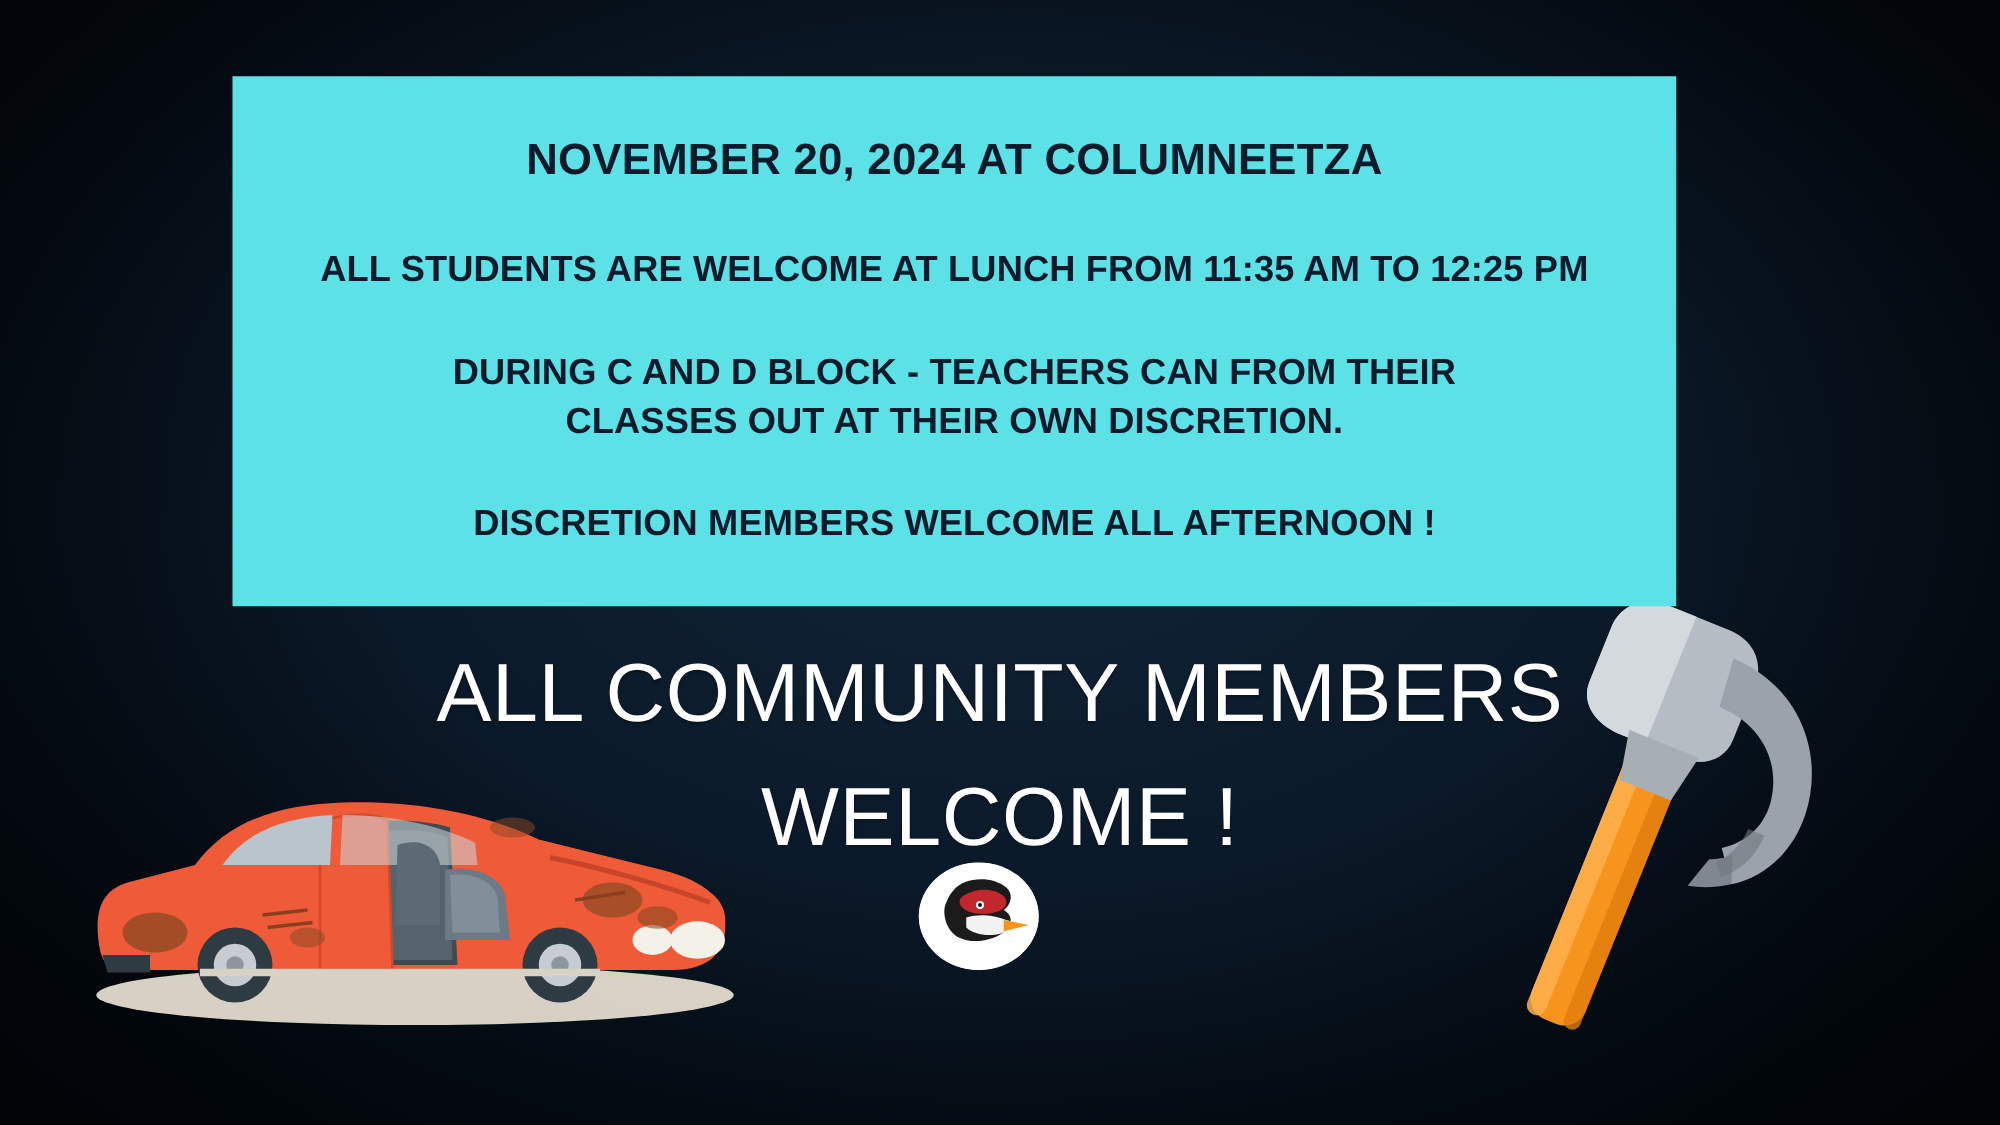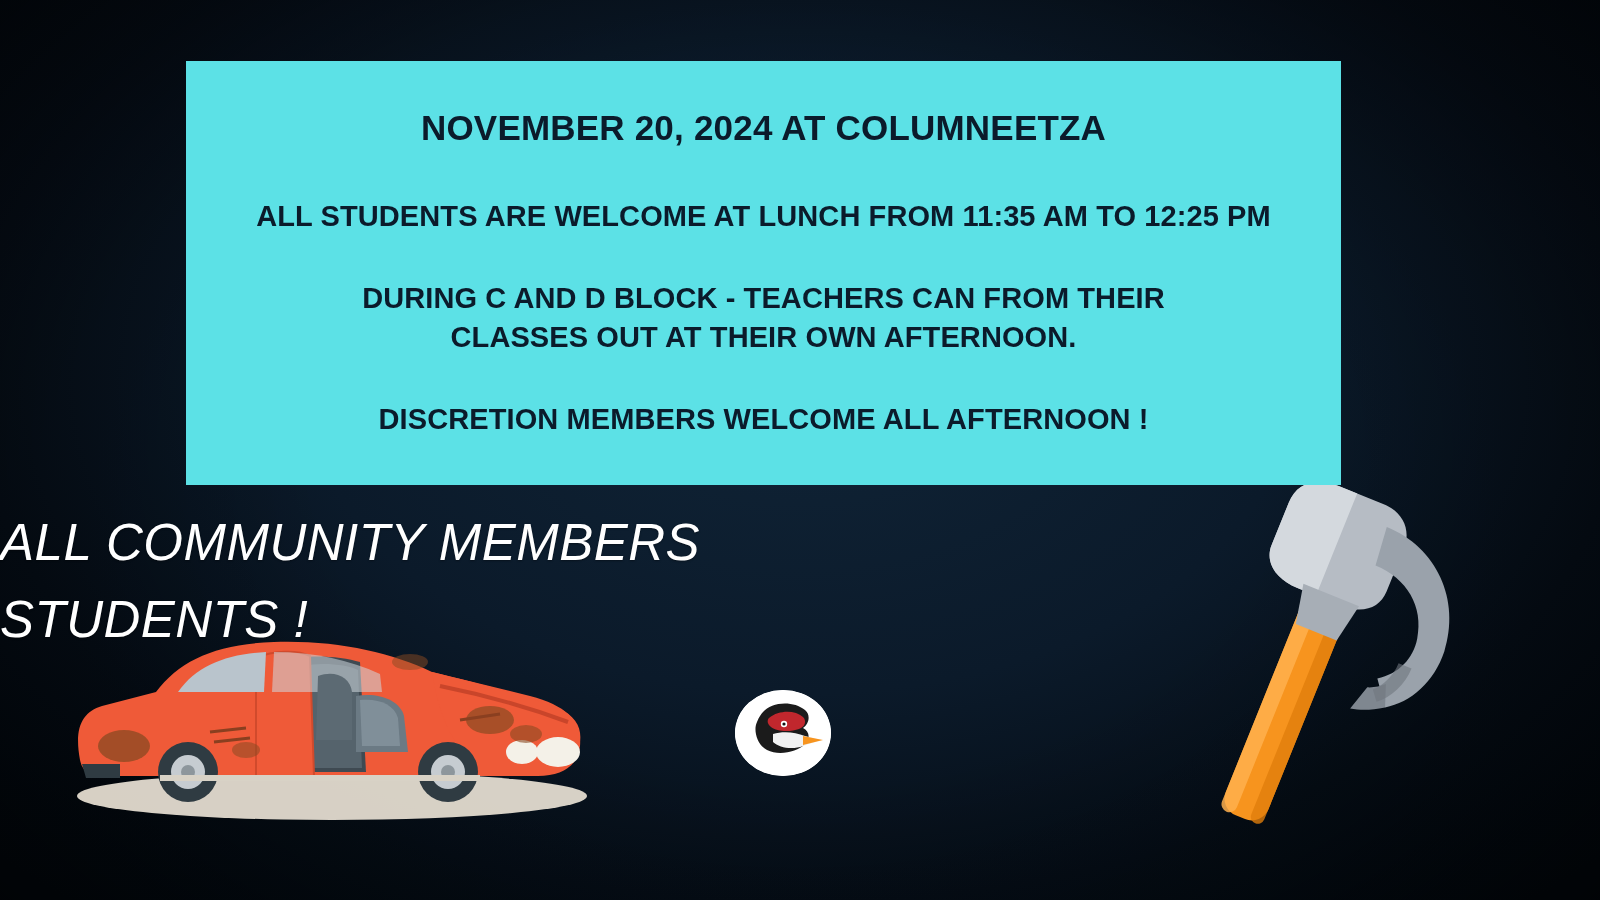--- a/index.html
+++ b/index.html
@@ -56,29 +56,28 @@
   .gap-1 { height: 48px; }
   .gap-2 { height: 44px; }
   .gap-3 { height: 44px; }
 
   
   .headline {
     position: absolute;
     left: 0;
     right: 0;
     top: 505px;
-    text-align: left;
+    text-align: center;
     color: #ffffff;
-    font-size: 51px;
+    font-size: 66px;
     font-weight: 400;
     line-height: 1.5;
     letter-spacing: 0.5px;
     z-index: 3;
     text-shadow: 0 1px 2px rgba(0,0,0,0.35);
-    font-style: italic;
   }
   .headline .hl-line { display: block; }
 
   
   .logo-badge {
     position: absolute;
     left: 735px;
     top: 690px;
     width: 96px;
     height: 86px;
@@ -112,28 +111,28 @@
 <body>
 
 <div id="poster">
 
   <div class="info-panel">
     <div class="info-title">NOVEMBER 20, 2024 AT COLUMNEETZA</div>
     <div class="gap-1"></div>
     <div class="info-line">ALL STUDENTS ARE WELCOME AT LUNCH FROM 11:35 AM TO 12:25 PM</div>
     <div class="gap-2"></div>
     <div class="info-line">DURING C AND D BLOCK - TEACHERS CAN FROM THEIR</div>
-    <div class="info-line">CLASSES OUT AT THEIR OWN AFTERNOON.</div>
+    <div class="info-line">CLASSES OUT AT THEIR OWN DISCRETION.</div>
     <div class="gap-3"></div>
     <div class="info-line">DISCRETION MEMBERS WELCOME ALL AFTERNOON !</div>
   </div>
 
   <div class="headline">
     <span class="hl-line">ALL COMMUNITY MEMBERS</span>
-    <span class="hl-line">STUDENTS !</span>
+    <span class="hl-line">WELCOME !</span>
   </div>
 
   <div class="logo-badge">
     <svg viewBox="0 0 96 86" width="96" height="86" aria-hidden="true">
       <ellipse cx="48" cy="43" rx="48" ry="43" fill="#ffffff"></ellipse>
 
       <path d="M28 22 C36 12 58 10 70 20 C76 25 74 34 68 38 C74 41 76 48 70 54 C62 62 44 66 32 60 C22 55 18 40 22 32 C24 27 26 24 28 22 Z" fill="#1b1b1b"></path>
       <path d="M34 28 C44 20 60 20 68 27 C72 31 70 37 64 39 C56 42 42 42 36 37 C32 34 32 30 34 28 Z" fill="#c1272d"></path>
       <path d="M38 44 C48 41 60 42 70 46 L86 50 L68 56 C58 60 44 58 38 52 Z" fill="#f2f2f2"></path>
       <path d="M68 46 L88 50 L68 55 Z" fill="#f7941e"></path>

